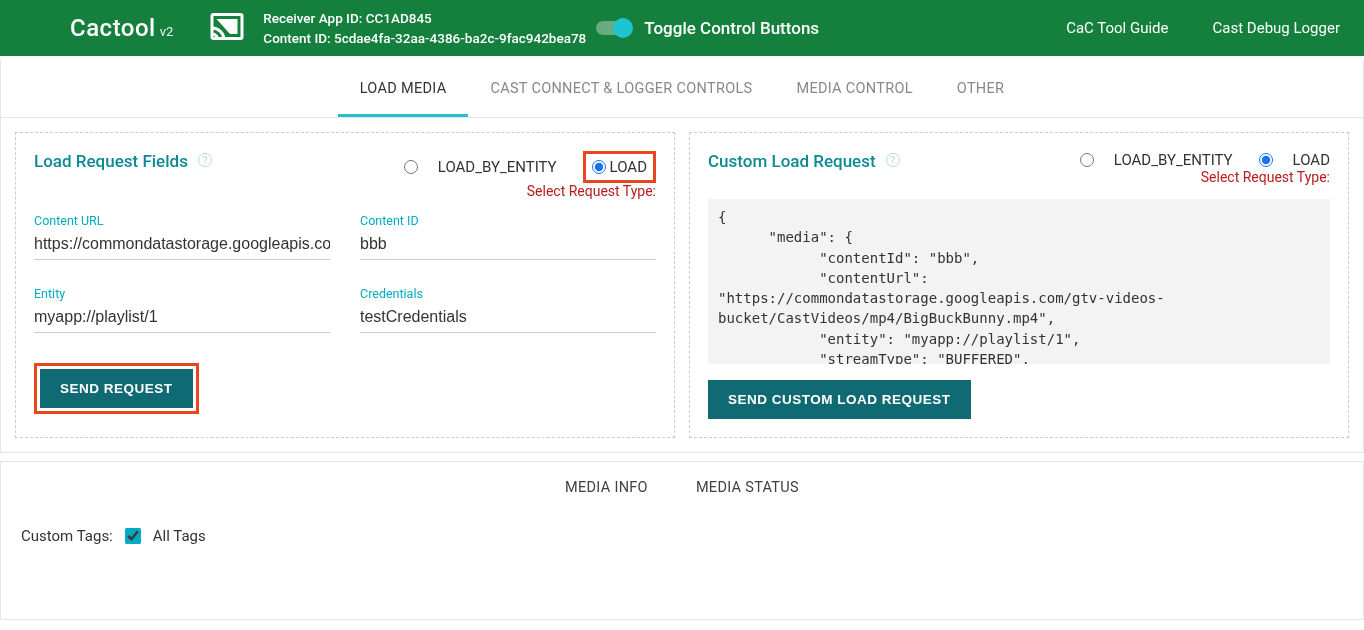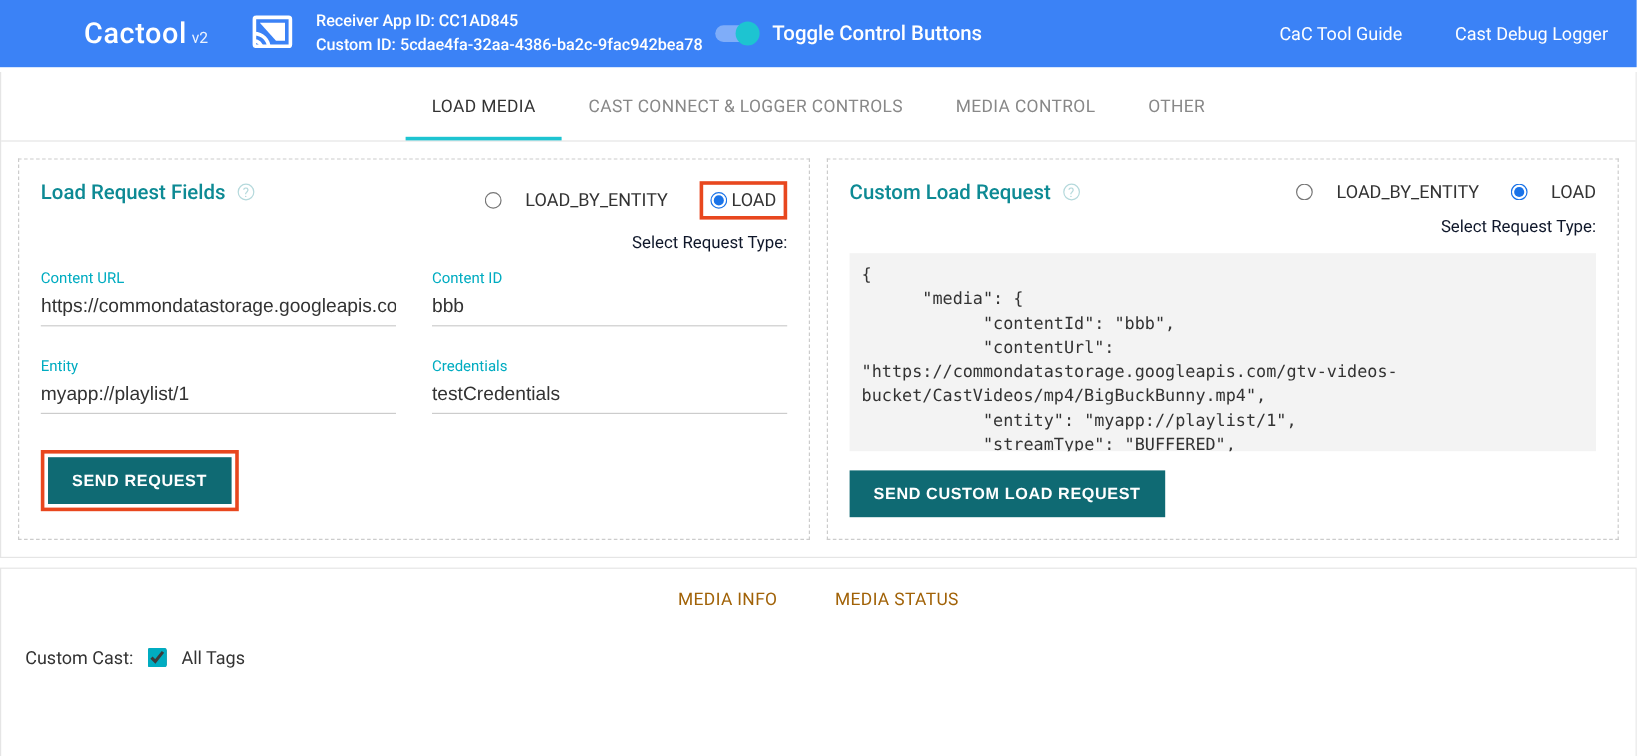--- a/index.html
+++ b/index.html
@@ -3,21 +3,21 @@
   <meta charset="utf-8">
   <style>
     * { box-sizing: border-box; margin: 0; padding: 0; }
     body {
       font-family: -apple-system, BlinkMacSystemFont, "Segoe UI", Roboto, Arial, sans-serif;
       background: #fff;
       width: 1364px;
       color: #333;
     }
     .header {
-      background: #3b82f6;
+      background: #15803d;
       height: 56px;
       display: flex;
       align-items: center;
       padding: 0 24px 0 0;
       color: #fff;
     }
     .logo-area {
       display: flex;
       align-items: baseline;
       margin-left: 70px;
@@ -146,22 +146,22 @@
       color: #333;
     }
     .radio-row input[type="radio"] {
       accent-color: #1a73e8;
       width: 14px;
       height: 14px;
     }
     .radio-label { margin-right: 6px; }
     .request-type-label {
       font-size: 14px;
-      color: #0f172a;
-      margin-top: 12px;
+      color: #b91c1c;
+      margin-top: 0;
     }
     .fields-grid {
       display: grid;
       grid-template-columns: 1fr 1fr;
       gap: 26px 30px;
     }
     .field-label {
       color: #00acc1;
       font-size: 12.5px;
       margin-bottom: 3px;
@@ -232,21 +232,21 @@
       margin-top: 0;
       padding-bottom: 60px;
     }
     .log-tabs {
       display: flex;
       justify-content: center;
     }
     .log-tab {
       padding: 17px 24px 14px 24px;
       font-size: 14.5px;
-      color: #a16207;
+      color: #404040;
       letter-spacing: 0.3px;
       cursor: pointer;
       border-bottom: 3px solid transparent;
     }
     .log-tab.active {
       color: #333;
       border-bottom-color: #1dc4d1;
     }
     .custom-tags-row {
       display: flex;
@@ -276,21 +276,21 @@
     <span class="logo-version">v2</span>
   </div>
   <svg class="cast-icon" viewBox="0 0 24 24" fill="none" stroke="#fff" stroke-width="2">
     <rect x="2" y="3" width="20" height="16" rx="1" fill="none"></rect>
     <path d="M2 16 a4 4 0 0 1 4 4" stroke-width="2"></path>
     <path d="M2 12 a8 8 0 0 1 8 8" stroke-width="2"></path>
     <path d="M5 6 h14 v10 h-5" fill="#fff" stroke="none"></path>
   </svg>
   <div class="ids">
     <div><span>Receiver App ID:</span> <span>CC1AD845</span></div>
-    <div><span>Custom ID:</span> <span>5cdae4fa-32aa-4386-ba2c-9fac942bea78</span></div>
+    <div><span>Content ID:</span> <span>5cdae4fa-32aa-4386-ba2c-9fac942bea78</span></div>
   </div>
   <div class="toggle-switch-wrap">
     <div class="toggle-switch">
       <div class="toggle-knob"></div>
     </div>
     <span class="toggle-label">Toggle Control Buttons</span>
   </div>
   <div class="header-spacer"></div>
   <a class="header-link">CaC Tool Guide</a>
   <a class="header-link">Cast Debug Logger</a>
@@ -376,17 +376,17 @@
     </div>
   </div>
 </div>
 
 <div class="log-panel">
   <div class="log-tabs">
     <div class="log-tab">MEDIA INFO</div>
     <div class="log-tab">MEDIA STATUS</div>
   </div>
   <div class="custom-tags-row">
-    <span>Custom Cast:</span>
+    <span>Custom Tags:</span>
     <input type="checkbox" class="tag-checkbox" checked="" style="">
     <span>All Tags</span>
   </div>
 </div>
 
 </body></html>

